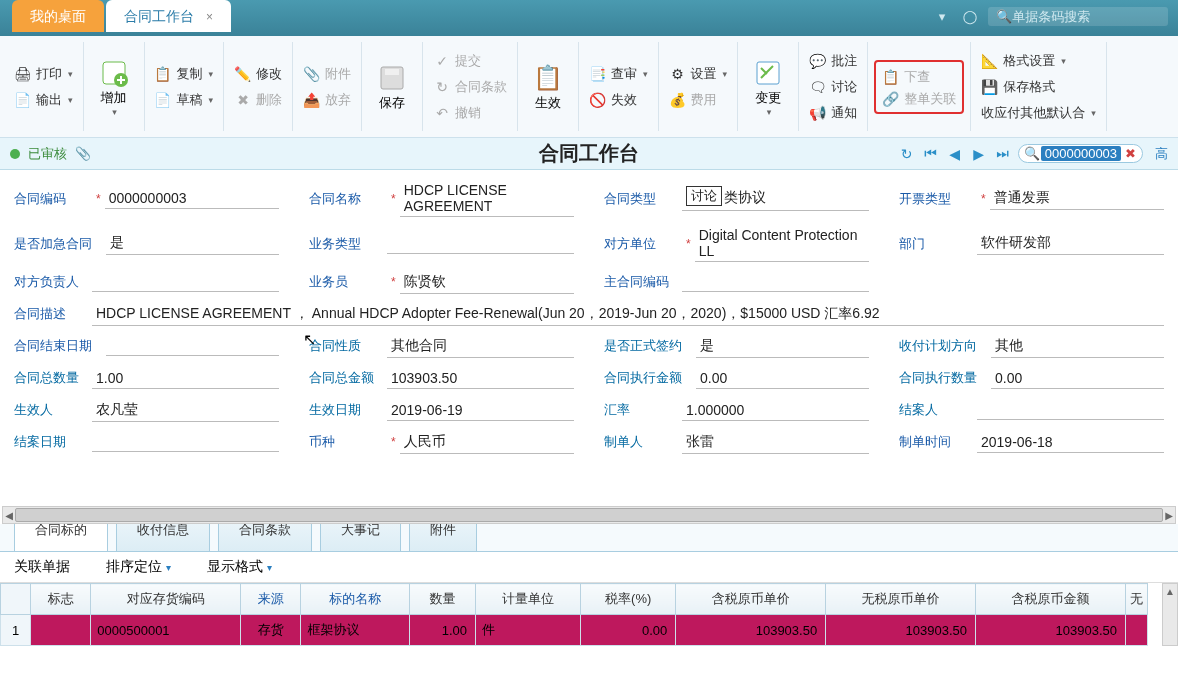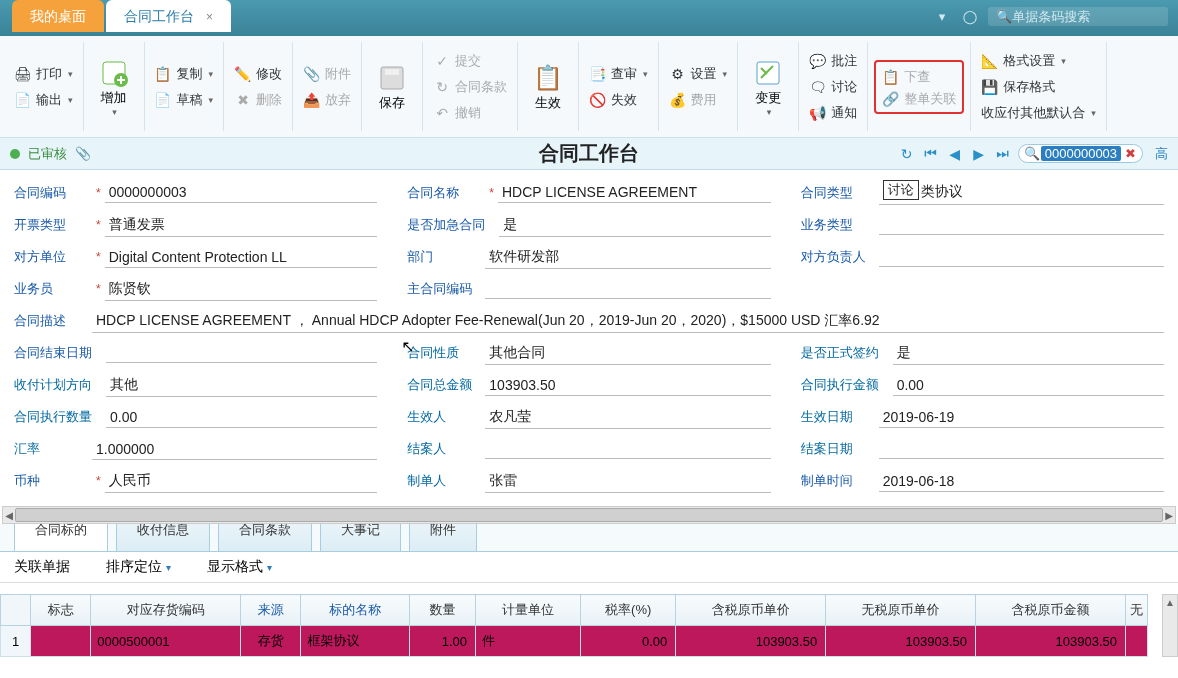--- a/index.html
+++ b/index.html
@@ -38,21 +38,21 @@
 .form-title { position: absolute; left: 50%; transform: translateX(-50%); font-size: 20px; font-weight: bold; color: #222; }
 .nav-right { position: absolute; right: 10px; display: flex; align-items: center; gap: 6px; }
 .nav-icn { width: 18px; height: 18px; cursor: pointer; color: #2b8fc8; display: inline-flex; align-items: center; justify-content: center; font-size: 14px; }
 .nav-search { border: 1px solid #9bc9e0; border-radius: 10px; padding: 1px 6px; display: flex; align-items: center; background: #fff; }
 .nav-search .sel { background: #2b7fc0; color: #fff; padding: 0 4px; border-radius: 2px; }
 .nav-search .xbtn { color: #d04040; cursor: pointer; margin-left: 4px; }
 .gao { color: #2b7fc0; margin-left: 6px; }
 
 
 .form-area { padding: 10px 14px 4px; height: 336px; overflow: auto; background: #fff; position: relative; }
-.form-grid3 { display: grid; grid-template-columns: 1fr 1fr 1fr; column-gap: 30px; }
+.form-grid3 { display: grid; grid-template-columns: 1fr 1fr 1fr 1fr; column-gap: 30px; }
 .fld { display: flex; align-items: center; margin-bottom: 8px; min-height: 24px; }
 .fld .lbl { width: 78px; color: #1a5aa8; font-size: 13px; flex-shrink: 0; }
 .fld .lbl.gray { color: #0369a1; }
 .fld .req { color: #d04040; margin: 0 4px; font-size: 12px; }
 .fld .val { flex: 1; border-bottom: 1px solid #bbb; padding: 2px 4px; font-size: 14px; color: #222; min-height: 20px; }
 .fld-full { grid-column: 1 / -1; }
 .taolun-box { border: 1px solid #333; padding: 0 4px; font-size: 13px; margin-right: 2px; display: inline-block; background: #fff; position: relative; top: -2px; }
 .cursor-arrow { position: absolute; font-size: 16px; color: #000; }
 .hscroll { height: 18px; background: #e9e9e9; border: 1px solid #ccc; position: relative; margin: 0 2px; }
 .hscroll .thumb { position: absolute; left: 12px; right: 12px; top: 1px; bottom: 1px; background: #d0d0d0; border: 1px solid #aaa; border-radius: 2px; }
@@ -63,21 +63,21 @@
 .subtabs { display: flex; border-bottom: 1px solid #a8cde0; background: #f5fafd; padding-left: 14px; height: 28px; align-items: flex-end; }
 .subtab { padding: 12px 20px; background: linear-gradient(#f0f7fb,#dcedf5); border: 1px solid #a8cde0; border-bottom: none; margin-right: 8px; border-radius: 4px 4px 0 0; font-size: 13px; color: #333; cursor: pointer; }
 .subtab.active { background: #fff; font-weight: 500; }
 
 
 .subtool { display: flex; align-items: center; padding: 6px 14px; gap: 36px; border-bottom: 1px solid #ddd; font-size: 14px; }
 .subtool .item { display: flex; align-items: center; gap: 4px; cursor: pointer; }
 .subtool .ddsm { color: #2b7fc0; font-size: 10px; }
 
 
-.grid-wrap { position: relative; margin-top: 11px; }
+.grid-wrap { position: relative; }
 .grid { border-collapse: collapse; width: 1148px; font-size: 13px; }
 .grid th { background: linear-gradient(#f8fbfd,#e8f1f6); border: 1px solid #b8d2e0; padding: 6px 4px; color: #333; font-weight: normal; text-align: center; }
 .grid th.blue { color: #1a5aa8; }
 .grid td { border: 1px solid #cde0ea; padding: 6px 4px; text-align: center; background: #be185d; }
 .grid td.num { text-align: right; padding-right: 8px; }
 .grid td.left { text-align: left; padding-left: 6px; }
 .grid .rownum { background: #f0f6fa; width: 30px; }
 .vscroll { position: absolute; right: 0; top: 0; bottom: 0; width: 16px; background: #e9e9e9; border: 1px solid #ccc; }
 .vscroll .arr { height: 14px; display: flex; align-items: center; justify-content: center; font-size: 10px; color: #666; }
 
@@ -361,20 +361,24 @@
         <span class="val">其他合同</span>
       </div>
 
     <div class="fld">
         <span class="lbl gray" style="width:92px">是否正式签约</span>
         <span class="val">是</span>
       </div>
     <div class="fld">
         <span class="lbl gray" style="width:92px">收付计划方向</span>
         <span class="val">其他</span>
+      </div>
+    <div class="fld">
+        <span class="lbl gray">合同总数量</span>
+        <span class="val">1.00</span>
       </div>
 
     <div class="fld">
         <span class="lbl gray">合同总金额</span>
         <span class="val">103903.50</span>
       </div>
     <div class="fld">
         <span class="lbl gray" style="width:92px">合同执行金额</span>
         <span class="val">0.00</span>
       </div>

